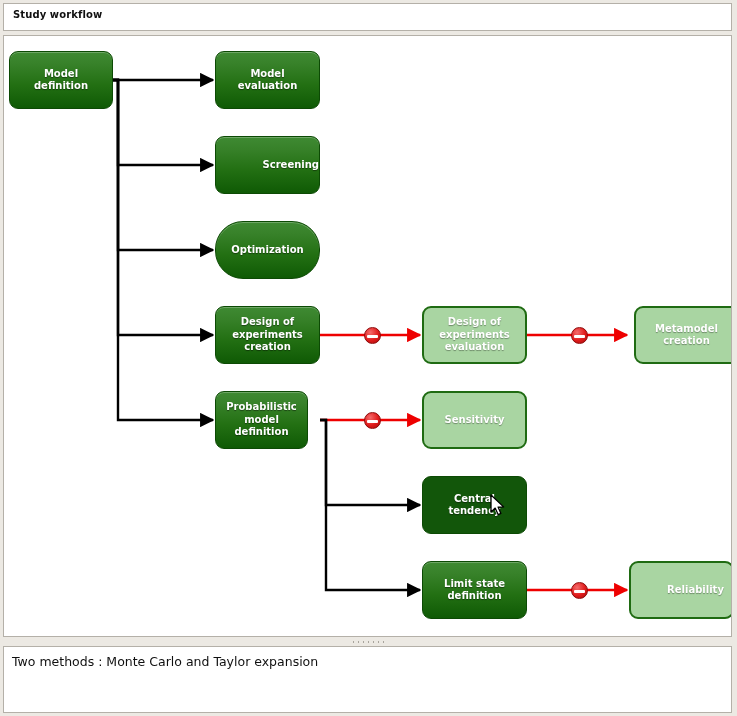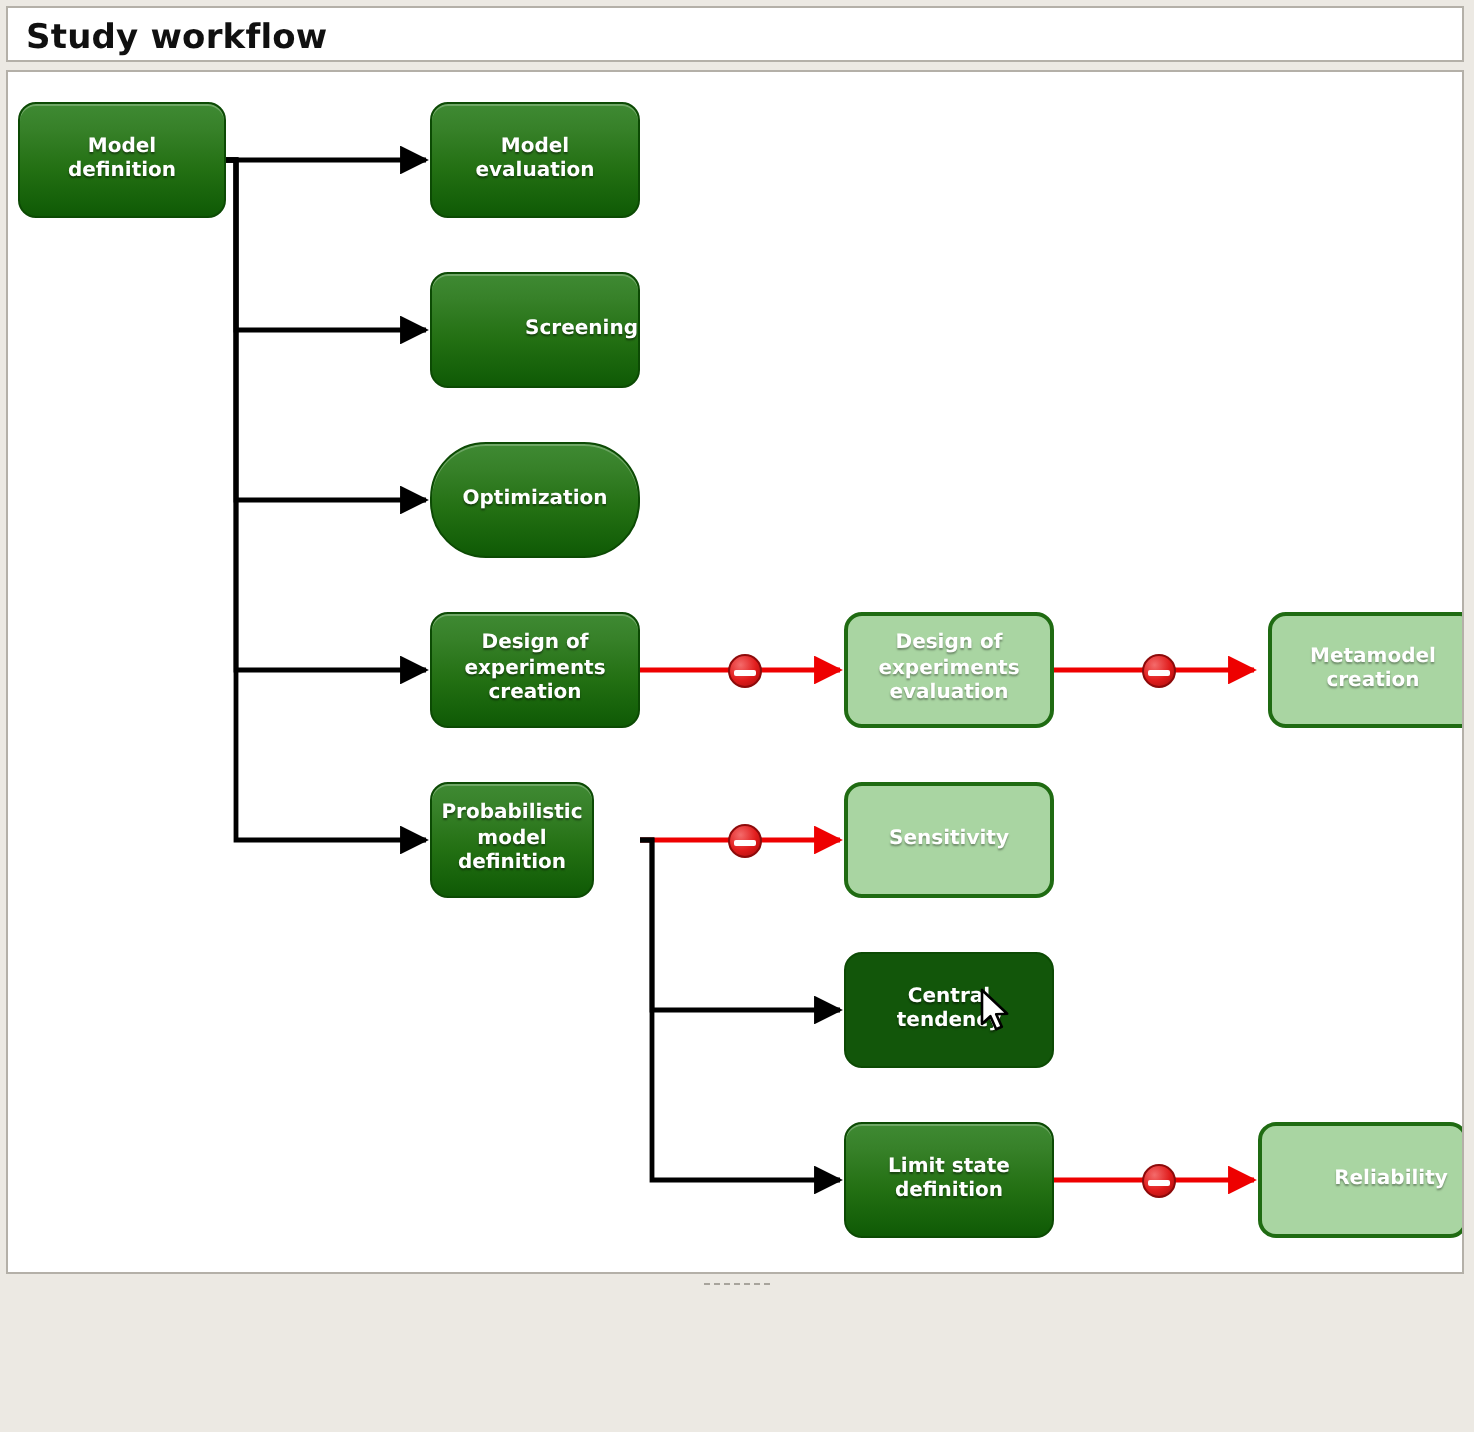--- a/index.html
+++ b/index.html
@@ -19,21 +19,21 @@
     position: absolute;
     left: 3px; top: 3px;
     width: 729px; height: 28px;
     background: #ffffff;
     border: 1px solid #b4b0a8;
     box-sizing: border-box;
   }
   #title-text {
     position: absolute;
     left: 9px; top: 5px;
-    font-size: 17px;
+    font-size: 10px;
     font-weight: bold;
     color: #101010;
     letter-spacing: 0.1px;
   }
 
   
   #diagram-panel {
     position: absolute;
     left: 3px; top: 35px;
     width: 729px; height: 602px;
@@ -190,21 +190,21 @@
           </div>
           <div class="node dark" style="left: 211px; top: 100px; width: 105px; height: 58px; justify-content: flex-end;">
             <span>Screening</span>
           </div>
           <div class="node dark" style="left: 211px; top: 185px; width: 105px; height: 58px; border-radius: 28px;">
             <span>Optimization</span>
           </div>
           <div class="node dark" style="left: 211px; top: 270px; width: 105px; height: 58px;">
             <span>Design of<br>experiments<br>creation</span>
           </div>
-          <div class="node dark" style="left: 211px; top: 355px; width: 82px; height: 58px;">
+          <div class="node dark" style="left: 211px; top: 355px; width: 93px; height: 58px;">
             <span>Probabilistic<br>model<br>definition</span>
           </div>
           <div class="node light" style="left: 418px; top: 270px; width: 105px; height: 58px;">
             <span>Design of<br>experiments<br>evaluation</span>
           </div>
           <div class="node light" style="left: 418px; top: 355px; width: 105px; height: 58px;">
             <span>Sensitivity</span>
           </div>
           <div class="node hover" style="left: 418px; top: 440px; width: 105px; height: 58px;">
             <span>Central<br>tendency</span>
@@ -229,14 +229,17 @@
       <svg id="cursor" width="16" height="23" viewBox="0 0 16 23" style="left: 486px; top: 458px;">
         <path d="M1,1 L1,18 L5.2,14.1 L8.1,20.6 L10.9,19.4 L8.1,13.1 L13.6,12.9 Z" fill="#ffffff" stroke="#000000" stroke-width="1.3" stroke-linejoin="round"></path>
       </svg>
     </div>
   </div>
 
   <div id="splitter">
     <div id="splitter-grip"></div>
   </div>
 
+  <div id="desc-panel">
+    <div id="desc-text">Two methods : Monte Carlo and Taylor expansion</div>
+  </div>
 
 </div>
 
 </body></html>

